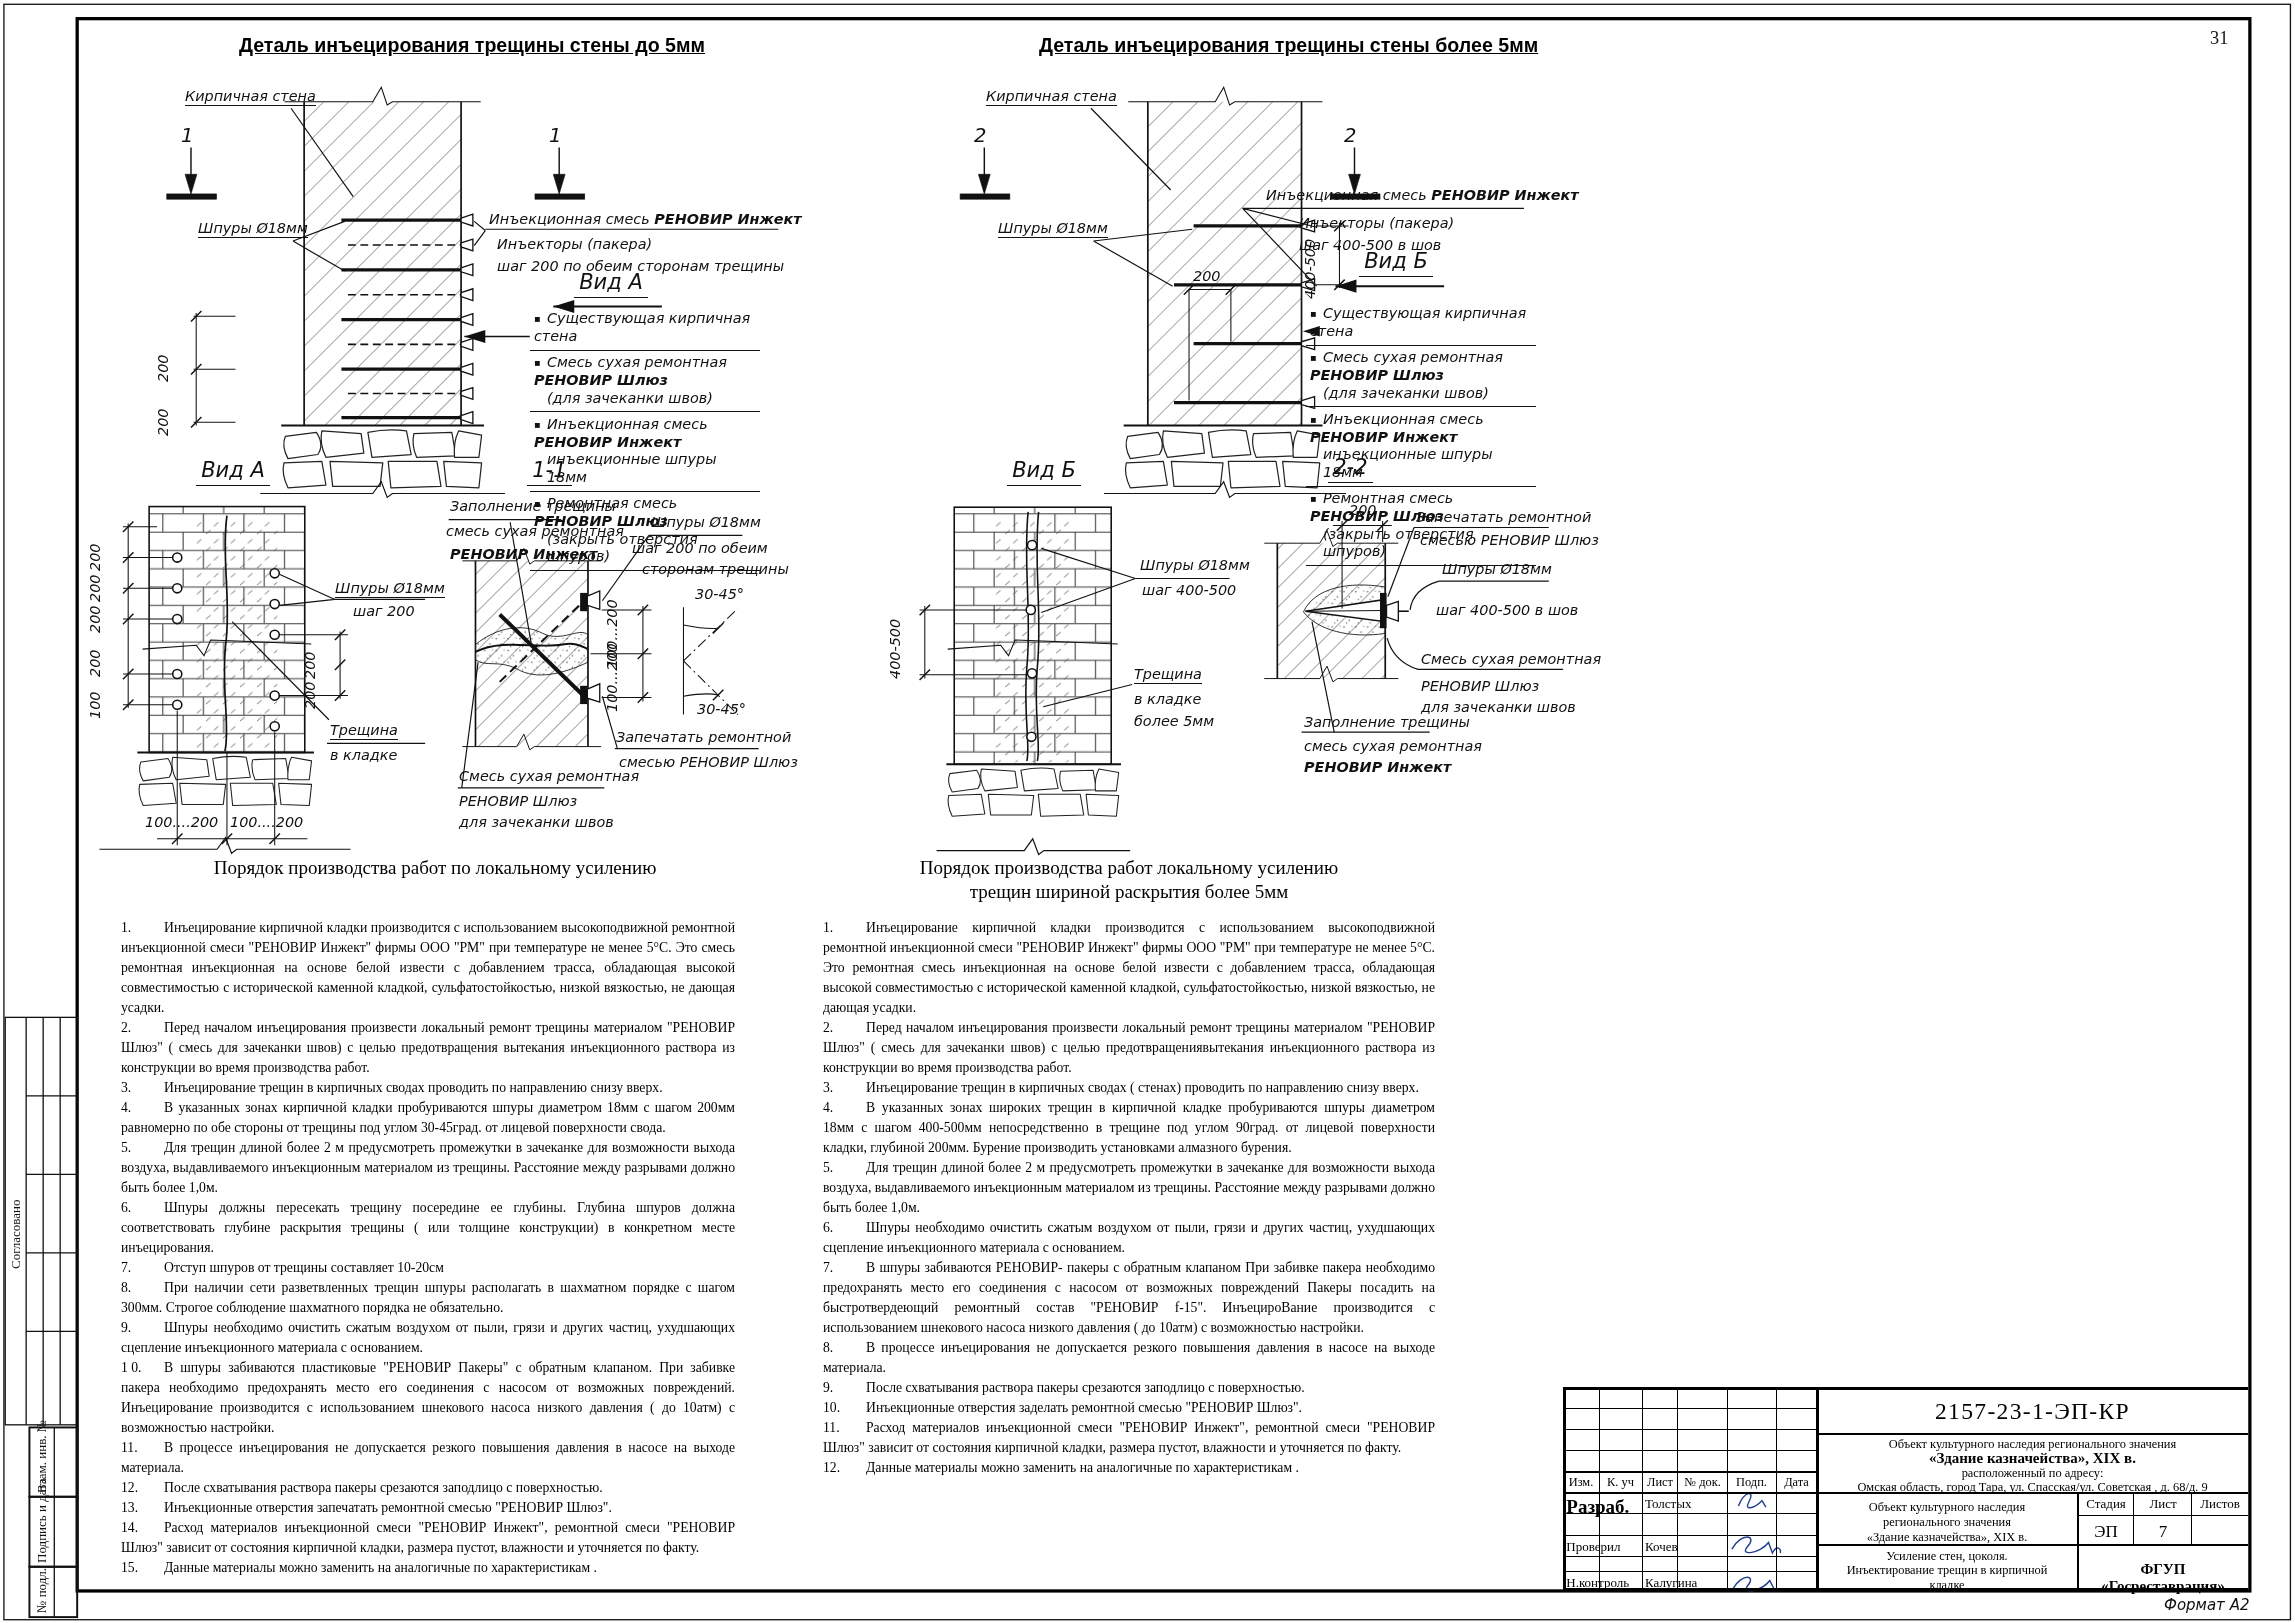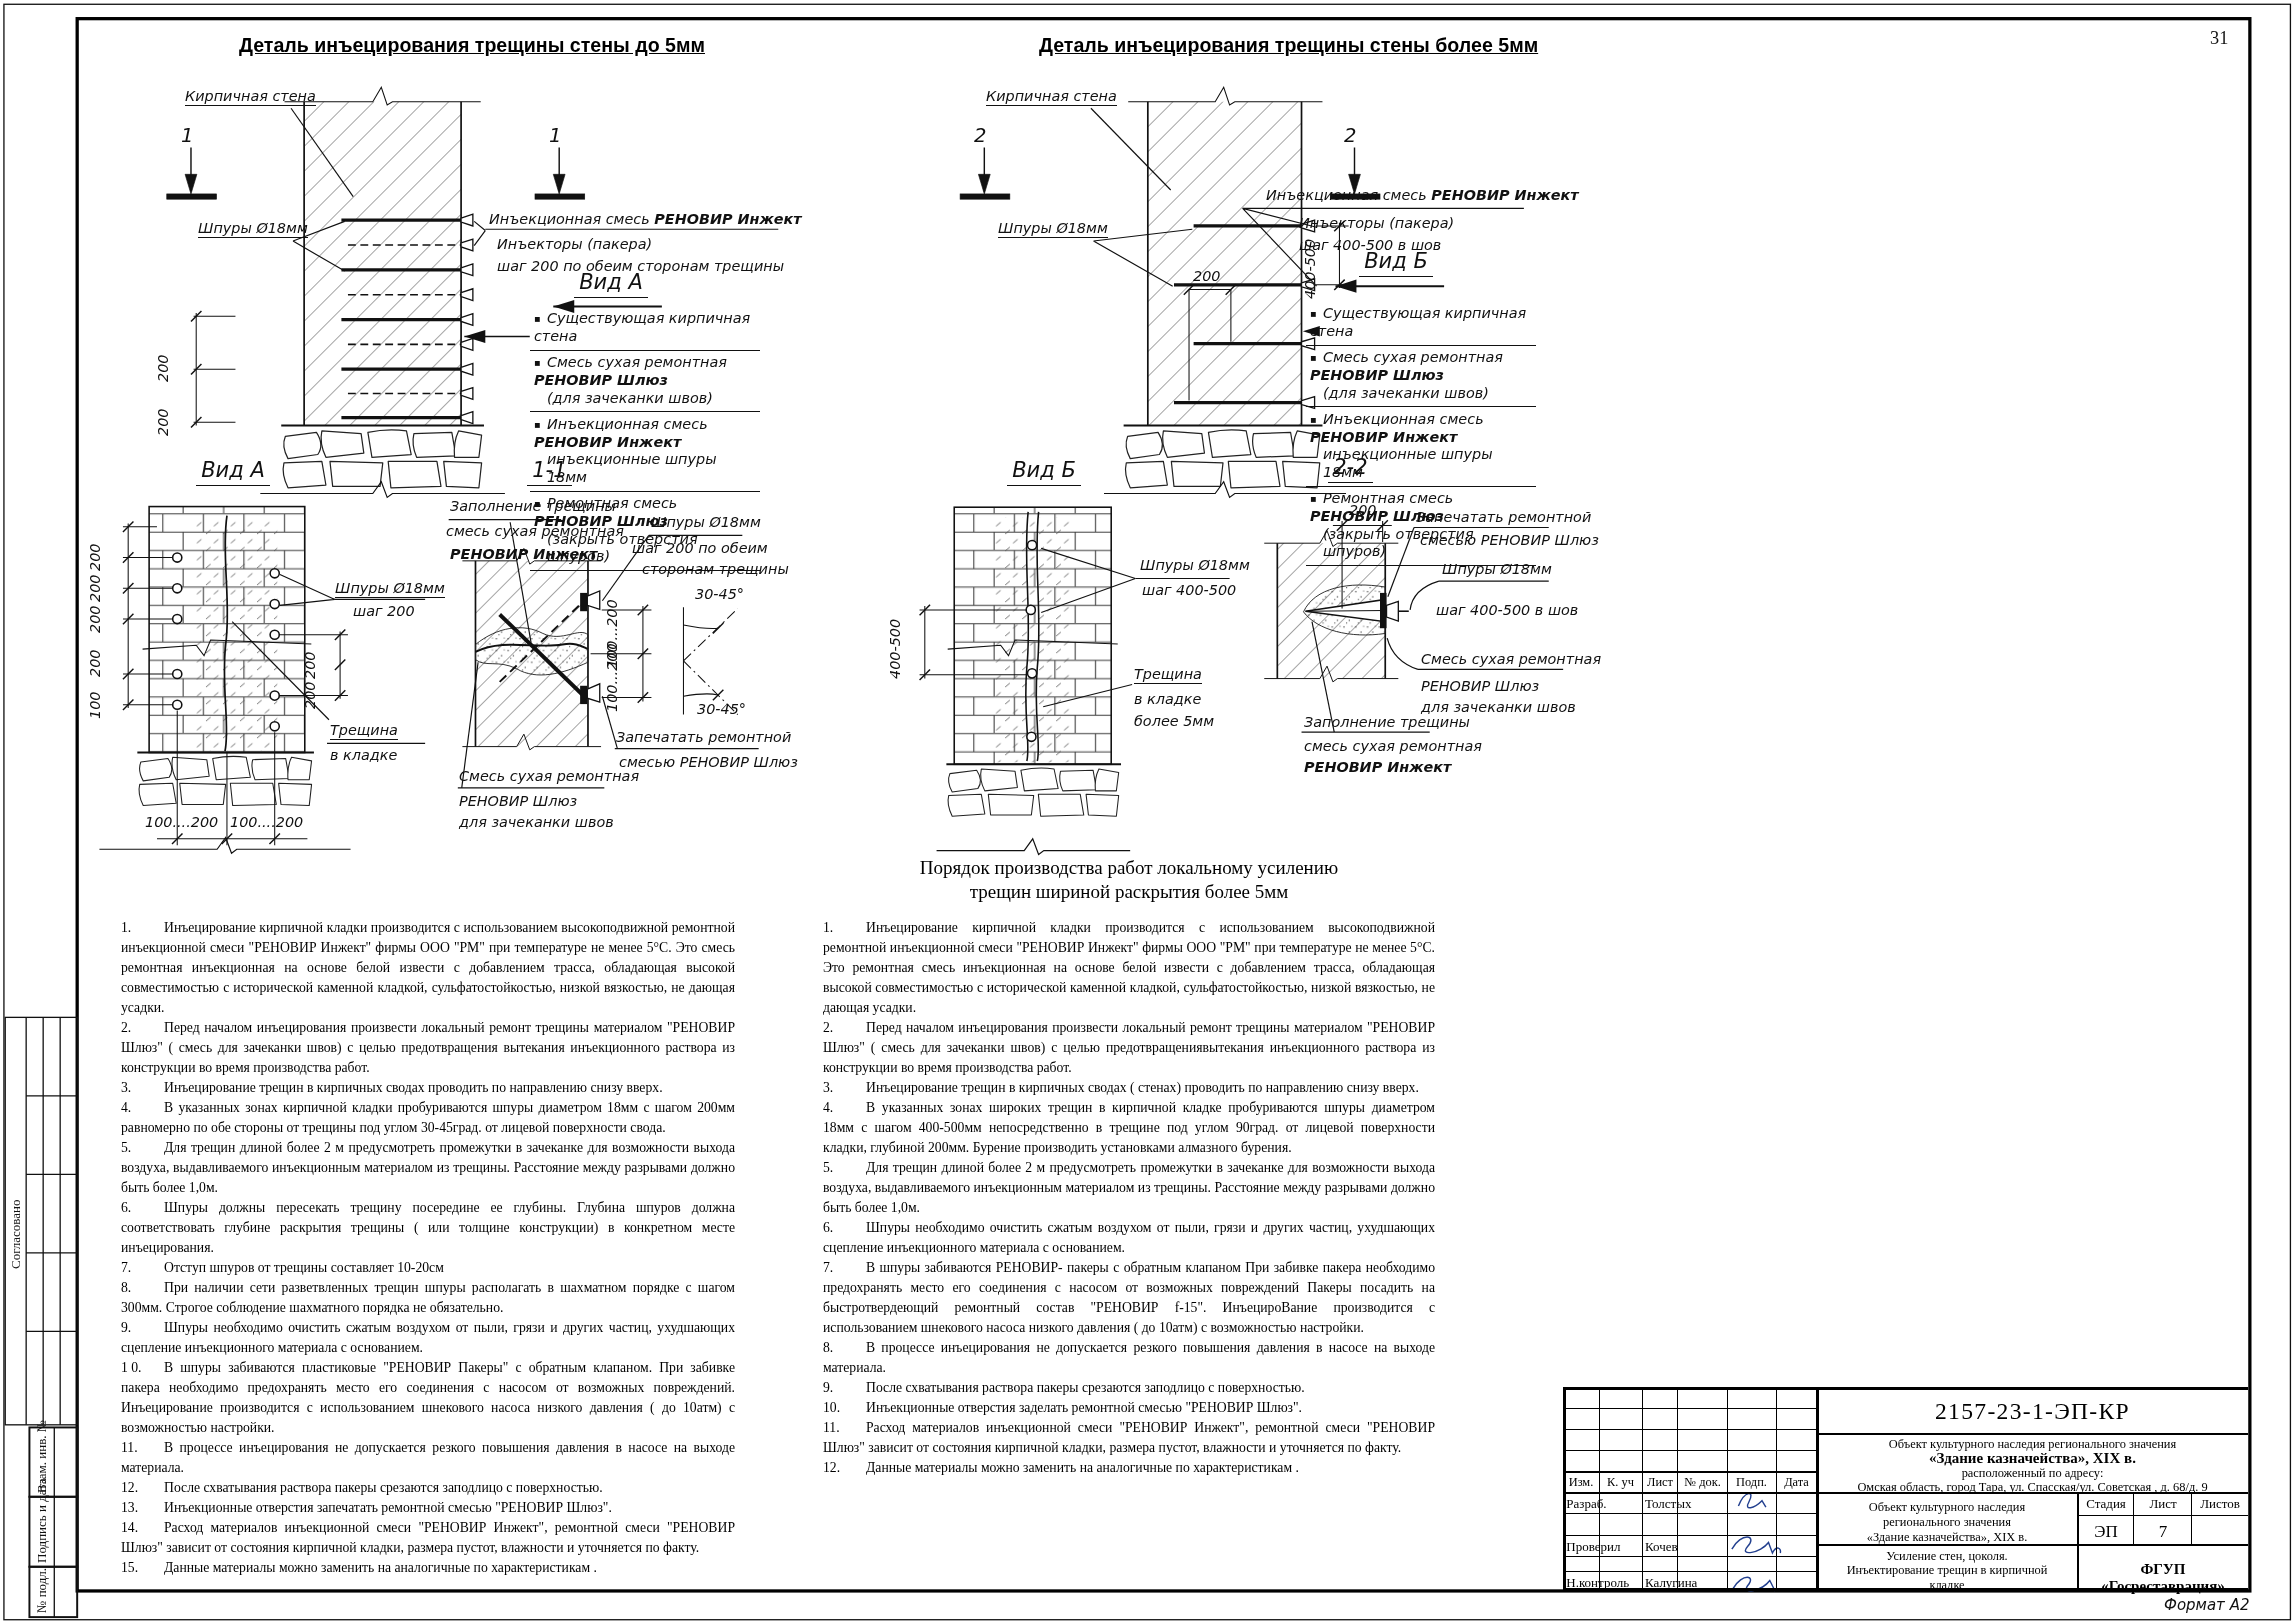--- a/index.html
+++ b/index.html
@@ -493,20 +493,21 @@
   <div class="lbl" style="left:1442px;top:561px;">Шпуры Ø18мм</div>
   <div class="lbl" style="left:1436px;top:602px;">шаг 400-500 в шов</div>
   <div class="lbl" style="left:1421px;top:651px;">Смесь сухая ремонтная</div>
   <div class="lbl" style="left:1421px;top:678px;">РЕНОВИР Шлюз</div>
   <div class="lbl" style="left:1421px;top:699px;">для зачеканки швов</div>
   <div class="lbl" style="left:1304px;top:714px;">Заполнение трещины</div>
   <div class="lbl" style="left:1304px;top:738px;">смесь сухая ремонтная</div>
   <div class="lbl" style="left:1304px;top:759px;"><b>РЕНОВИР Инжект</b></div>
 
   <div class="ptitle" style="left:121px;top:856px;width:628px;">
+    <div>Порядок производства работ по локальному усилению</div>
   </div>
   <div class="procbox" style="left:121px;top:918px;width:614px;">
     <div class="proc-item"><span class="n">1.</span><span>Инъецирование кирпичной кладки производится с использованием высокоподвижной ремонтной инъекционной смеси "РЕНОВИР Инжект" фирмы ООО "РМ" при температуре не менее 5°С.  Это смесь ремонтная инъекционная на основе белой извести с добавлением трасса, обладающая высокой совместимостью с исторической каменной кладкой, сульфатостойкостью, низкой вязкостью, не дающая усадки.</span></div>
     <div class="proc-item"><span class="n">2.</span><span>Перед началом инъецирования произвести локальный ремонт трещины материалом "РЕНОВИР Шлюз" ( смесь для зачеканки швов) с целью предотвращения вытекания инъекционного раствора из конструкции во время производства работ.</span></div>
     <div class="proc-item"><span class="n">3.</span><span>Инъецирование трещин в кирпичных сводах проводить по направлению снизу вверх.</span></div>
     <div class="proc-item"><span class="n">4.</span><span>В указанных зонах кирпичной кладки пробуриваются шпуры диаметром 18мм с шагом 200мм равномерно по обе стороны от трещины под углом 30-45град. от лицевой поверхности свода.</span></div>
     <div class="proc-item"><span class="n">5.</span><span>Для трещин длиной более 2 м предусмотреть промежутки в зачеканке для возможности выхода воздуха, выдавливаемого инъекционным материалом из трещины. Расстояние между разрывами должно быть более 1,0м.</span></div>
     <div class="proc-item"><span class="n">6.</span><span>Шпуры должны пересекать трещину посередине ее глубины. Глубина шпуров должна соответствовать глубине раскрытия трещины ( или толщине конструкции) в конкретном месте инъецирования.</span></div>
     <div class="proc-item"><span class="n">7.</span><span>Отступ шпуров от трещины составляет 10-20см</span></div>
     <div class="proc-item"><span class="n">8.</span><span>При наличии сети разветвленных трещин шпуры располагать в шахматном порядке с шагом 300мм. Строгое соблюдение шахматного порядка не обязательно.</span></div>
@@ -569,21 +570,21 @@
     <div class="tb-line" style="left:628px;top:105px;width:1.3px;height:52px;"></div>
     <div class="tb-line" style="left:253px;top:157px;width:262px;height:2px;"></div>
 
     <div class="tb-cell" style="left:0;top:88px;width:36px;font-size:12.4px;text-align:center;">Изм.</div>
     <div class="tb-cell" style="left:37px;top:88px;width:41px;font-size:12.4px;text-align:center;">К. уч</div>
     <div class="tb-cell" style="left:80px;top:88px;width:34px;font-size:12.4px;text-align:center;">Лист</div>
     <div class="tb-cell" style="left:116px;top:88px;width:47px;font-size:12.4px;text-align:center;">№ док.</div>
     <div class="tb-cell" style="left:165px;top:88px;width:47px;font-size:12.4px;text-align:center;">Подп.</div>
     <div class="tb-cell" style="left:214px;top:88px;width:39px;font-size:12.4px;text-align:center;">Дата</div>
 
-    <div class="tb-cell" style="left:3.3px;top:109px;width:75px;font-size:13px;">Разраб.</div>
+    <div class="tb-cell" style="left:3.3px;top:109px;width:75px;font-size:19px;font-weight:bold;">Разраб.</div>
     <div class="tb-cell" style="left:82px;top:109px;width:79px;font-size:13px;">Толстых</div>
     <div class="tb-cell" style="left:3.3px;top:152px;width:55px;font-size:13px;">Проверил</div>
     <div class="tb-cell" style="left:82px;top:152px;width:79px;font-size:13px;">Кочев</div>
     <div class="tb-cell" style="left:3.3px;top:188px;width:75px;font-size:13px;">Н.контроль</div>
     <div class="tb-cell" style="left:82px;top:188px;width:79px;font-size:13px;">Калугина</div>
 
     <div class="tb-cell ctr" style="left:256px;top:10.5px;width:427px;font-size:23.6px;letter-spacing:1.3px;">2157-23-1-ЭП-КР</div>
 
     <div class="tb-cell ctr" style="left:256px;top:50px;width:427px;font-size:12.4px;line-height:14.4px;">
       <div>Объект культурного наследия регионального значения</div>

